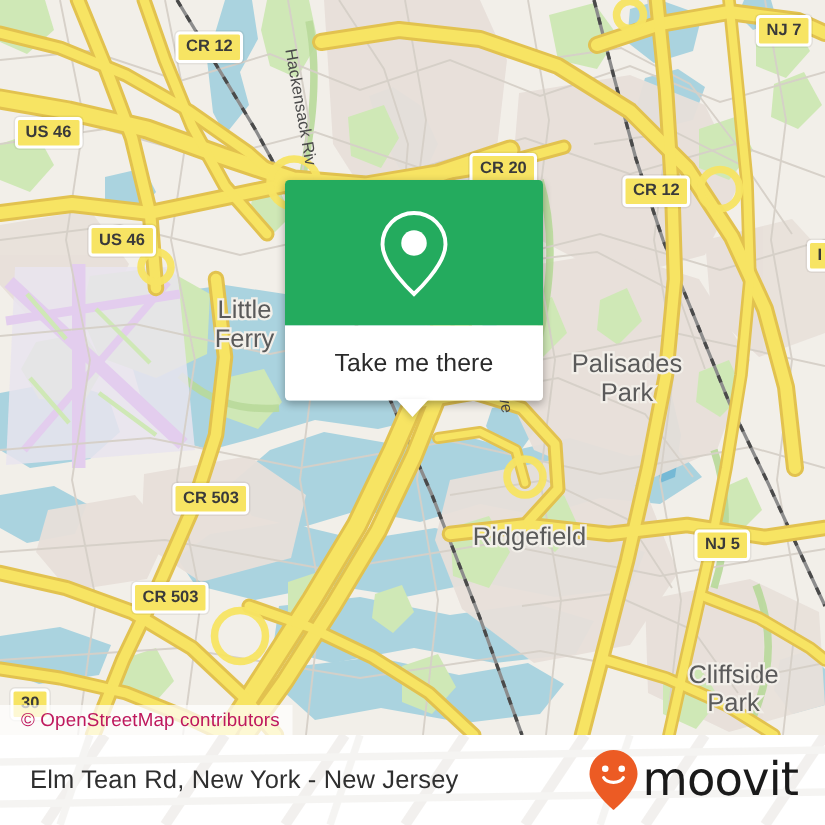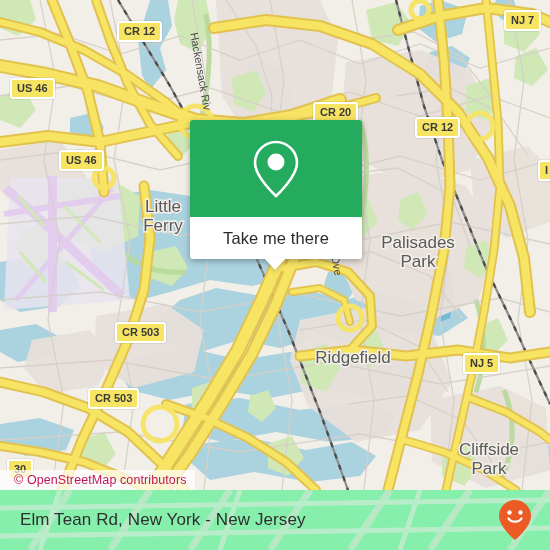--- a/index.html
+++ b/index.html
@@ -58,21 +58,21 @@
   }
   .popup-head {
     height: 97px;
     background: #24ab5e;
     border-radius: 3px 3px 0 0;
     display: flex;
     align-items: center;
     justify-content: center;
   }
   .popup-body {
-    height: 42px;
+    height: 50px;
     background: #ffffff;
     border-radius: 0 0 3px 3px;
     display: flex;
     align-items: center;
     justify-content: center;
     position: relative;
   }
   .popup-label {
     font-size: 16.5px;
     color: #2b2b2b;
@@ -90,21 +90,21 @@
     filter: drop-shadow(0 2px 2px rgba(0,0,0,0.18));
   }
 
   
   #footer {
     position: absolute;
     left: 0;
     top: 490px;
     width: 550px;
     height: 60px;
-    background: #86efac;
+    background: #ffffff;
     display: flex;
     align-items: center;
     justify-content: space-between;
     box-sizing: border-box;
     padding: 0 18px 0 20px;
     overflow: hidden;
   }
   #footer-bg {
     position: absolute;
     left: 0; top: 0;
@@ -422,16 +422,17 @@
 
     <div class="addr">Elm Tean Rd, New York - New Jersey</div>
 
     <div class="brand">
       <svg width="34" height="42" viewBox="0 0 34 42">
         <path d="M17 1 C8.2 1 1 8.2 1 17 C1 28 17 41 17 41 C17 41 33 28 33 17 C33 8.2 25.8 1 17 1 Z" fill="#ec5b24"></path>
         <circle cx="11.5" cy="13.5" r="2.2" fill="#ffffff"></circle>
         <circle cx="22.5" cy="13.5" r="2.2" fill="#ffffff"></circle>
         <path d="M10.5 19.5 C13 23.6 21 23.6 23.5 19.5" stroke="#ffffff" stroke-width="2.2" fill="none" stroke-linecap="round"></path>
       </svg>
+      <span class="brand-word">moovit</span>
     </div>
   </div>
 
 </div>
 
 </body></html>

